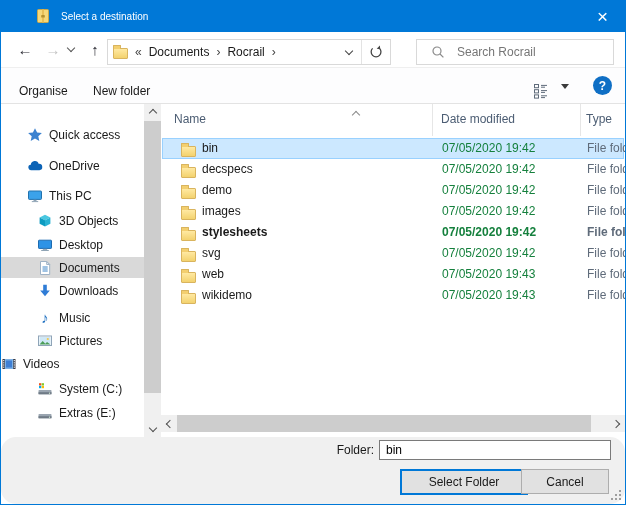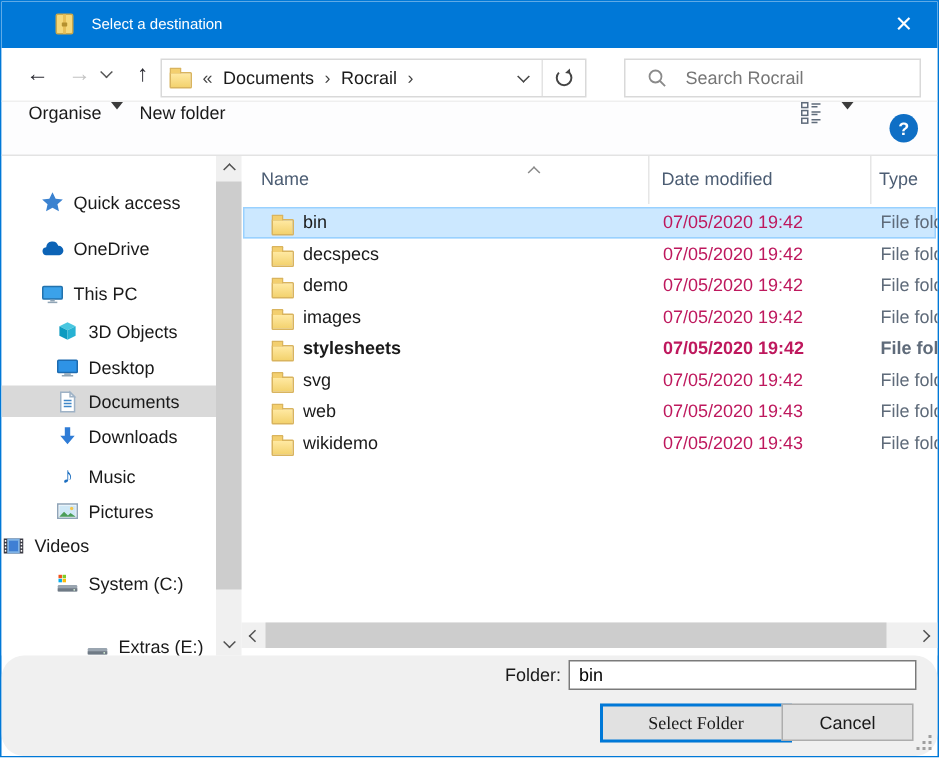--- a/index.html
+++ b/index.html
@@ -33,21 +33,21 @@
   .addr-chev{width:24px;height:24px;display:flex;align-items:center;justify-content:center;}
   .addr-div{width:1px;height:24px;background:#e3e3e3;}
   .refresh-btn{width:28px;height:24px;display:flex;align-items:center;justify-content:center;}
   .searchbox{position:absolute;left:415px;top:7px;width:198px;height:26px;border:1px solid #d9d9d9;
     box-sizing:border-box;display:flex;align-items:center;background:#fff;padding-left:14px;}
   .searchbox svg{margin-right:10px;flex:0 0 auto;}
   .searchbox input{border:none;outline:none;flex:1;font:12px "Liberation Sans",sans-serif;color:#1a1a1a;background:transparent;min-width:0;}
   .searchbox input::placeholder{color:#767676;opacity:1;}
   
   .toolbar{position:absolute;left:0;top:67px;width:624px;height:36px;background:#fdfdfe;border-bottom:1px solid #e3e3e3;box-sizing:border-box;}
-  .tbtn{position:absolute;top:0;height:35px;display:flex;gap:6px;white-space:nowrap;}
+  .tbtn{position:absolute;top:16px;height:35px;display:flex;align-items:center;gap:6px;white-space:nowrap;flex-direction:column;}
   .tri{width:0;height:0;border-left:4px solid transparent;border-right:4px solid transparent;border-top:5px solid #3b3b3b;}
   .help-btn{position:absolute;left:592px;top:8px;width:19px;height:19px;border-radius:50%;background:#0f6fc5;
     color:#fff;font-weight:bold;font-size:12px;display:flex;align-items:center;justify-content:center;}
   
   .main{position:absolute;left:0;top:103px;width:624px;height:333px;background:#fff;}
   .side-item{position:absolute;left:0;height:21px;width:144px;box-sizing:border-box;display:flex;align-items:center;}
   .side-item.sel{background:#d9d9d9;}
   .sicon{width:16px;height:16px;flex:0 0 16px;margin-right:6px;display:flex;align-items:center;justify-content:center;}
   .slabel{white-space:nowrap;}
   
@@ -62,29 +62,29 @@
   .listheader{position:absolute;left:160px;top:0;width:464px;height:32px;display:flex;color:#4c5d73;}
   .hcell{box-sizing:border-box;border-right:1px solid #e6e6e6;line-height:31px;white-space:nowrap;overflow:hidden;}
   .hcell.name{width:272px;padding-left:13px;}
   .hcell.date{width:148px;padding-left:8px;}
   .hcell.type{flex:1;padding-left:5px;border-right:none;}
   .sortmark{position:absolute;left:352px;top:3px;}
   .frow{position:absolute;left:161px;width:462px;height:21px;box-sizing:border-box;border:1px solid transparent;}
   .frow.sel{background:#cce8ff;border-color:#99d1ff;}
   .frow .folder-ico{position:absolute;left:18px;top:4px;}
   .frow .fname{position:absolute;left:39px;top:0;line-height:19px;white-space:nowrap;}
-  .frow .fdate{position:absolute;left:279px;top:0;line-height:19px;color:#be185d;white-space:nowrap;}
+  .frow .fdate{position:absolute;left:279px;top:0;line-height:19px;color:#15803d;white-space:nowrap;}
   .frow .ftype{position:absolute;left:424px;top:0;line-height:19px;color:#5f6b7a;white-space:nowrap;}
   
   .footer{position:absolute;left:0;top:436px;width:624px;height:67px;background:#f0f0f0;border-radius:15px;}
   .folder-label{position:absolute;left:300px;top:3px;width:73px;text-align:right;line-height:20px;}
   .folder-input{position:absolute;left:378px;top:3px;width:232px;height:20px;box-sizing:border-box;
     border:1px solid #7a7a7a;background:#fff;font:12px "Liberation Sans",sans-serif;padding:0 6px;outline:none;}
   .btn{position:absolute;top:32px;box-sizing:border-box;background:#e1e1e1;display:flex;align-items:center;justify-content:center;font-size:12px;}
-  .btn.primary{left:399px;width:128px;height:26px;border:2px solid #0078d7;font-family:Liberation Serif, serif;}
+  .btn.primary{left:399px;width:128px;height:26px;border:2px solid #0078d7;}
   .btn.normal{left:520px;width:88px;height:25px;border:1px solid #adadad;text-align:center;}
   .grip{position:absolute;right:3px;bottom:3px;width:11px;height:11px;}
   .grip::before{content:"";position:absolute;left:0;top:0;width:2px;height:2px;background:transparent;
     box-shadow:8px 0 #9e9e9e,8px 4px #9e9e9e,8px 8px #9e9e9e,4px 4px #9e9e9e,4px 8px #9e9e9e,0 8px #9e9e9e;}
   .arrow-glyph{font-size:15px;line-height:1;}
 </style>
 </head>
 <body>
 
 <div class="window">
@@ -283,21 +283,21 @@
               <rect x="4.7" y="2.2" width="2.3" height="2.3" fill="#80cc28"></rect>
               <rect x="2" y="4.9" width="2.3" height="2.3" fill="#00adef"></rect>
               <rect x="4.7" y="4.9" width="2.3" height="2.3" fill="#fbbc09"></rect>
               <rect x="1.5" y="9" width="13" height="4.3" rx="0.8" fill="#9aa5b0"></rect>
               <rect x="1.5" y="11.2" width="13" height="2.1" fill="#6f7a85"></rect>
               <circle cx="12.5" cy="12.2" r="0.6" fill="#d8f5d8"></circle>
             </svg>
           </span>
           <span class="slabel">System (C:)</span>
         </div>
-        <div class="side-item" style="top: 316px; padding-left: 56px;">
+        <div class="side-item" style="top: 298px; padding-left: 36px;">
           <span class="sicon">
             <svg width="16" height="16" viewBox="0 0 16 16">
               <rect x="1.5" y="9" width="13" height="4.3" rx="0.8" fill="#9aa5b0"></rect>
               <rect x="1.5" y="11.2" width="13" height="2.1" fill="#6f7a85"></rect>
               <circle cx="12.5" cy="12.2" r="0.6" fill="#d8f5d8"></circle>
             </svg>
           </span>
           <span class="slabel">Extras (E:)</span>
         </div>
       </div>

